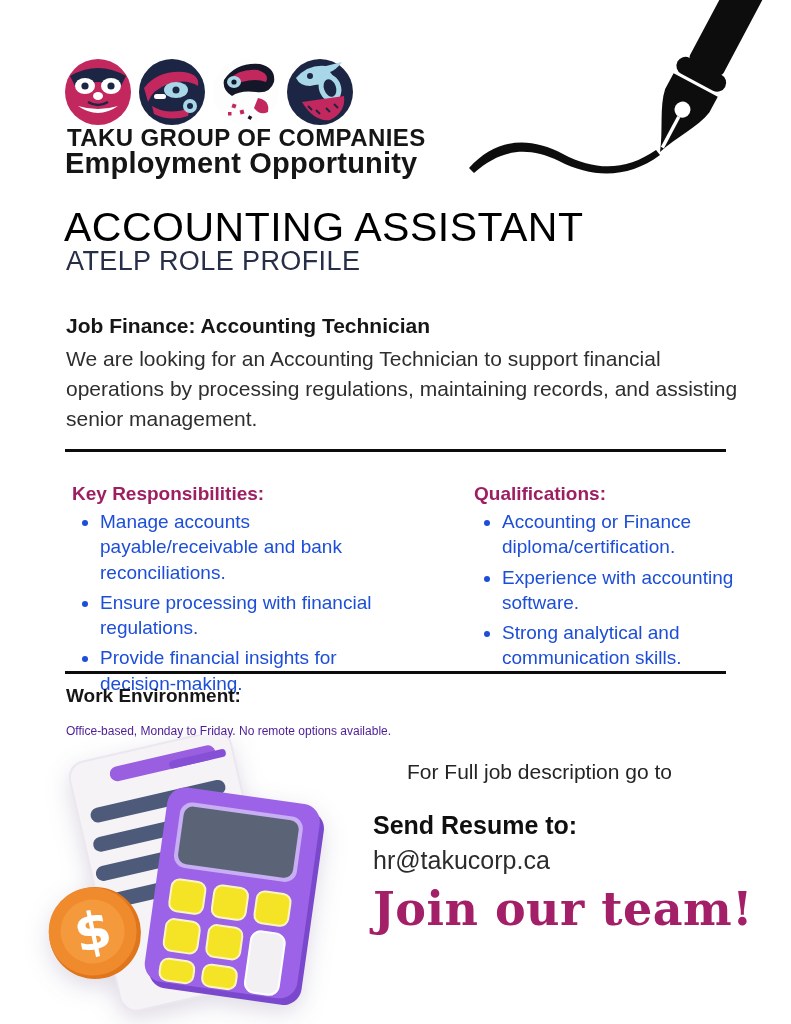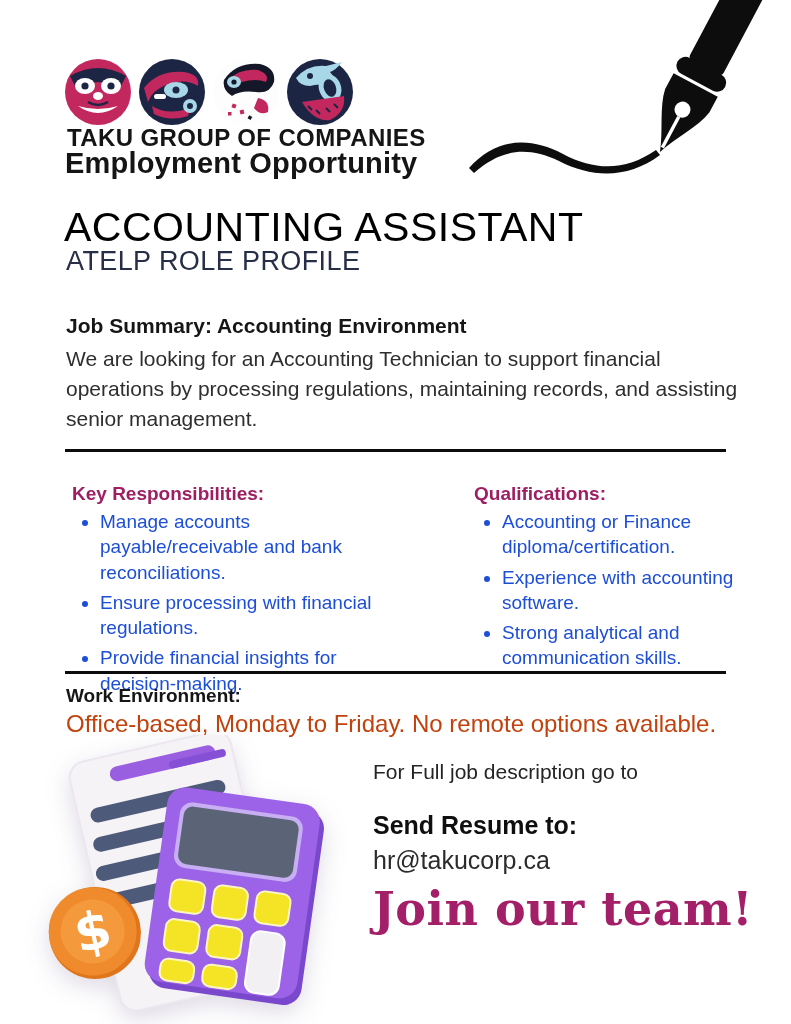--- a/index.html
+++ b/index.html
@@ -44,26 +44,26 @@
   
   .col { position: absolute; top: 470px; margin-top: 13px; }
   .col-left { left: 72px; width: 335px; }
   .col-right { left: 474px; width: 262px; }
   .col h4 { font-size: 19px; font-weight: 700; color: #9e1e62; margin-bottom: 4px; }
   .col ul { list-style: disc; padding-left: 28px; }
   .col li { font-size: 19px; line-height: 1.33; color: #1d4ed8; margin-bottom: 5px; }
   
   .work-env { position: absolute; left: 66px; top: 685px; width: 660px; }
   .work-env h4 { font-size: 19px; font-weight: 700; color: #161616; }
-  .work-env p { font-size: 24px; color: #c2410c; margin-top: 3px; }
+  .work-env p { font-size: 12px; color: #4c1d95; margin-top: 17px; }
   
   .illustration { position: absolute; left: 33px; top: 735px;
     filter: drop-shadow(0 8px 12px rgba(90,70,120,0.20)); }
   .footer-block { position: absolute; left: 373px; top: 760px; }
-  .full-desc-line { font-size: 21px; color: #242424; }
+  .full-desc-line { font-size: 21px; color: #242424; margin-left: 34px; }
   .full-desc-url { font-size: 23px; font-weight: 800; color: #0f0f0f; margin-top: 3px; }
   .send-resume { font-size: 25px; font-weight: 800; color: #0f0f0f; margin-top: 27px; }
   .resume-email { font-size: 25px; color: #2b2b2b; margin-top: 6px; }
   .cta {
     font-family: "DejaVu Serif", serif;
     font-size: 46px; font-weight: 700; color: #a32069; margin-top: 7px;
     letter-spacing: 0.5px;
   }
 </style>
 </head>
@@ -127,21 +127,21 @@
       <circle cx="0" cy="-48" r="8" fill="#ffffff"></circle>
       <rect x="-1.7" y="-40" width="3.4" height="35" fill="#ffffff"></rect>
     </g>
     <path d="M28,168 C55,138 88,136 122,154 C156,172 186,170 215,150 L219,155 C188,178 153,179 118,161 C86,146 60,149 33,173 Z" fill="#0d0d0d"></path>
   </svg>
 
   <div class="title">ACCOUNTING ASSISTANT</div>
   <div class="subtitle">ATELP ROLE PROFILE</div>
 
   <div class="summary">
-    <h3>Job Summary: Accounting Environment</h3>
+    <h3>Job Finance: Accounting Technician</h3>
     <p>We are looking for an Accounting Technician to support financial operations by processing regulations, maintaining records, and assisting senior management.</p>
   </div>
 
   <div class="divider divider-1"></div>
 
   <div class="col col-left">
     <h4>Key Responsibilities:</h4>
     <ul>
       <li>Manage accounts payable/receivable and bank reconciliations.</li>
       <li>Ensure processing with financial regulations.</li>

